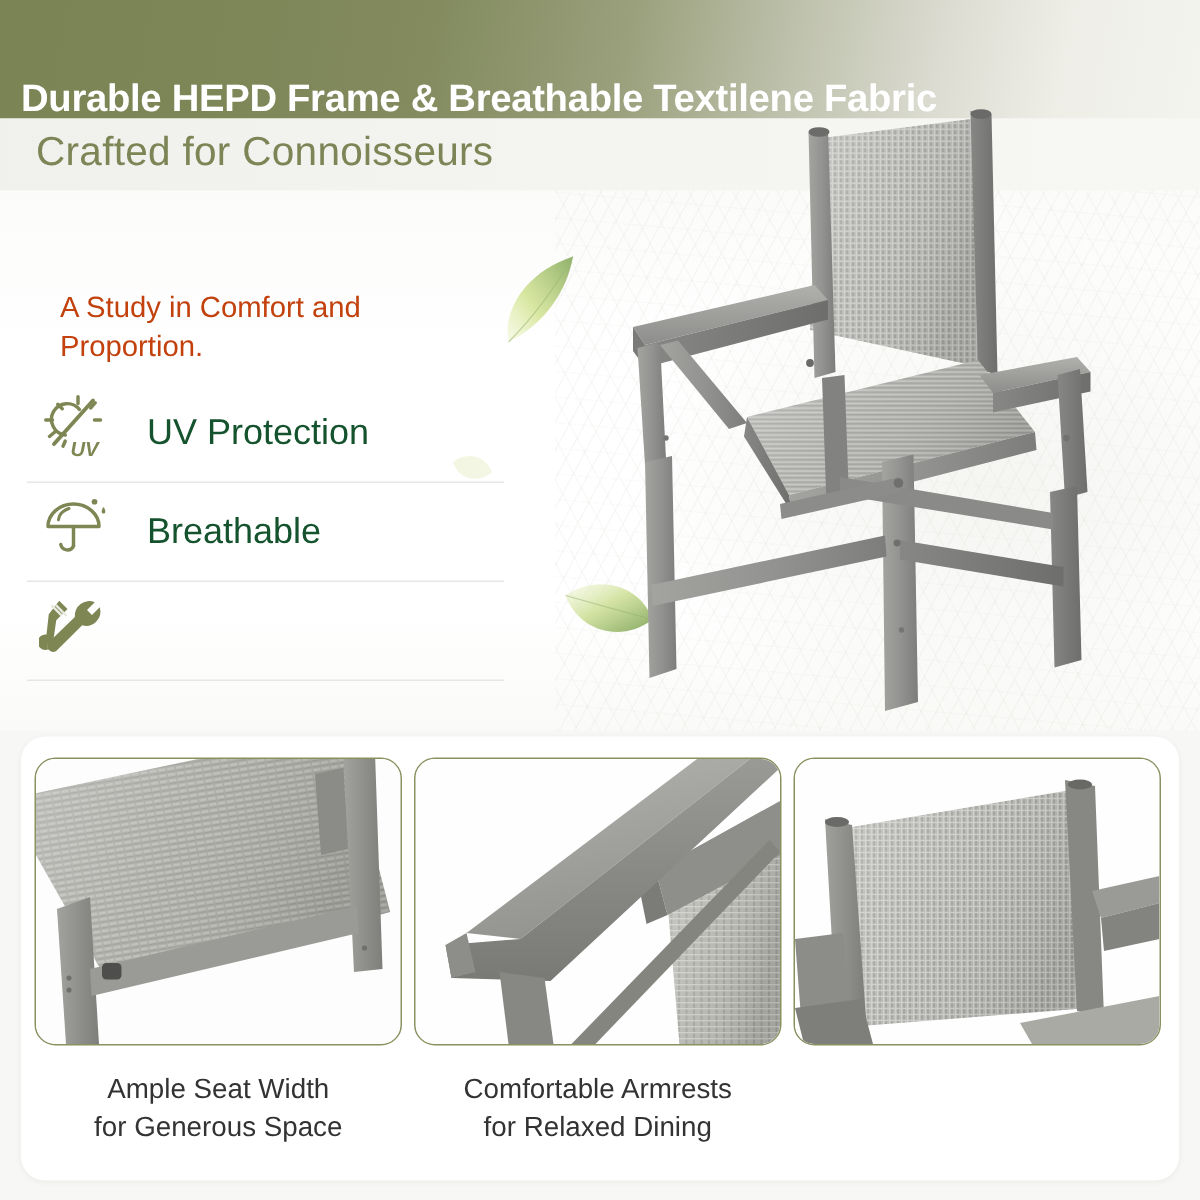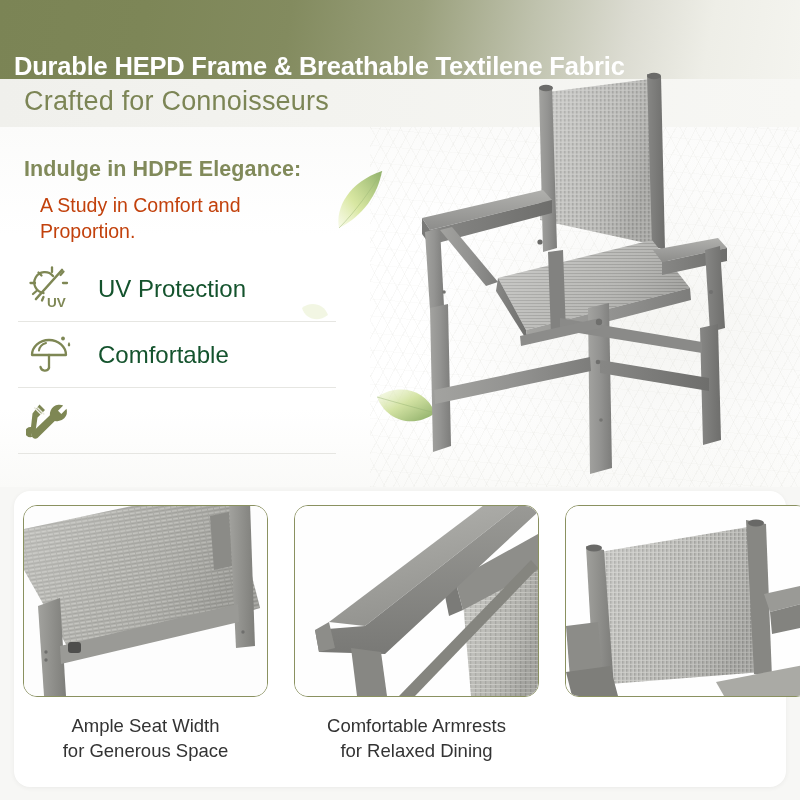--- a/index.html
+++ b/index.html
@@ -124,22 +124,22 @@
     height: 65px;
     display: flex;
     align-items: center;
     border-bottom: 1px solid #e6e6e2;
   }
   .feature-icon {
     width: 64px;
     min-width: 64px;
     height: 52px;
     display: flex;
-    align-items: center;
     justify-content: center;
+    font-style: italic;
   }
   .feature-label {
     font-size: 24px;
     color: #14532d;
     padding-left: 16px;
     white-space: nowrap;
   }
 
   
   .leaf {
@@ -170,21 +170,21 @@
     border-radius: 16px;
     box-shadow: 0 1px 5px rgba(0,0,0,0.055);
   }
   .thumbs {
     position: absolute;
     left: 0; top: 0;
     width: 772px;
     display: flex;
     padding: 14px 10px 0 10px;
     box-sizing: border-box;
-    gap: 28px;
+    gap: 10px;
   }
   .thumb-col {
     width: 243px;
     display: flex;
     flex-direction: column;
     align-items: center;
   }
   .thumb-frame {
     width: 243px;
     height: 190px;
@@ -213,21 +213,20 @@
   <div class="header-band"></div>
   <div class="header-title">Durable HEPD Frame &amp; Breathable Textilene Fabric</div>
 
   <div class="subtitle-strip"></div>
   <div class="subtitle">Crafted for Connoisseurs</div>
 
   <div class="main-area">
     <div class="bg-texture"></div>
   </div>
 
-  <div class="lead-heading">Indulge in HDPE Elegance:</div>
   <div class="lead-body">A Study in Comfort and Proportion.</div>
 
   <div class="leaf leaf-1">
     <svg width="56" height="70" viewBox="0 0 56 70">
       <defs>
         <linearGradient id="lg1" x1="0" y1="1" x2="1" y2="0">
           <stop offset="0%" stop-color="#e2eda8" stop-opacity="0.25"></stop>
           <stop offset="40%" stop-color="#d2e392" stop-opacity="0.85"></stop>
           <stop offset="100%" stop-color="#8fb06a"></stop>
         </linearGradient>
@@ -285,21 +284,21 @@
           <g stroke="#7e8754" stroke-width="2.3" fill="none" stroke-linecap="round" stroke-linejoin="round">
             <path d="M6 22 A17 15 0 0 1 40 22 Z"></path>
             <line x1="23" y1="22" x2="23" y2="35"></line>
             <path d="M23 35 A4.5 4.5 0 0 1 14.5 34"></path>
             <path d="M13 17.5 A11 9 0 0 1 20 10" stroke-width="2"></path>
           </g>
           <circle cx="37" cy="5.5" r="1.9" fill="#7e8754"></circle>
           <path d="M43 9 C44.6 11, 44.6 13.4, 43 13.4 C41.4 13.4, 41.4 11, 43 9 Z" fill="#7e8754"></path>
         </svg>
       </div>
-      <div class="feature-label">Comfortable</div>
+      <div class="feature-label">Breathable</div>
     </div>
 
     <div class="feature-row">
       <div class="feature-icon">
         <svg width="48" height="44" viewBox="0 0 48 44">
           <g fill="#7e8754">
             <path d="M13.5 5.5 L19 11 L11.5 18.5 L9.5 32.5 A5.2 5.2 0 1 1 5 28 L6.5 14.5 Z
                      M8.2 33.2 A2.6 2.6 0 1 0 8.2 38.4 A2.6 2.6 0 1 0 8.2 33.2 Z"></path>
             <rect x="11" y="7" width="1.6" height="10" fill="#e9eadf" transform="rotate(-45 11.8 12)"></rect>
             <rect x="14" y="7" width="1.6" height="10" fill="#e9eadf" transform="rotate(-45 14.8 12)"></rect>

